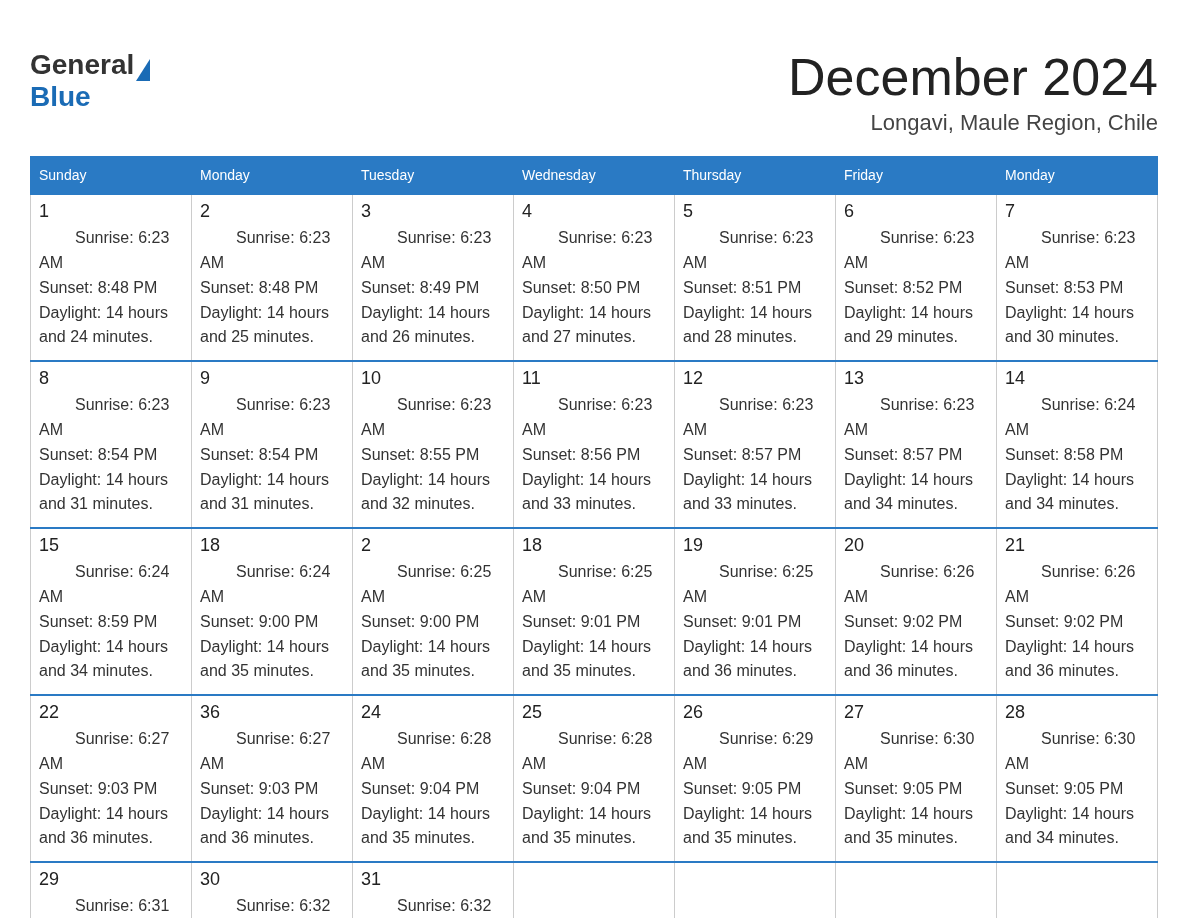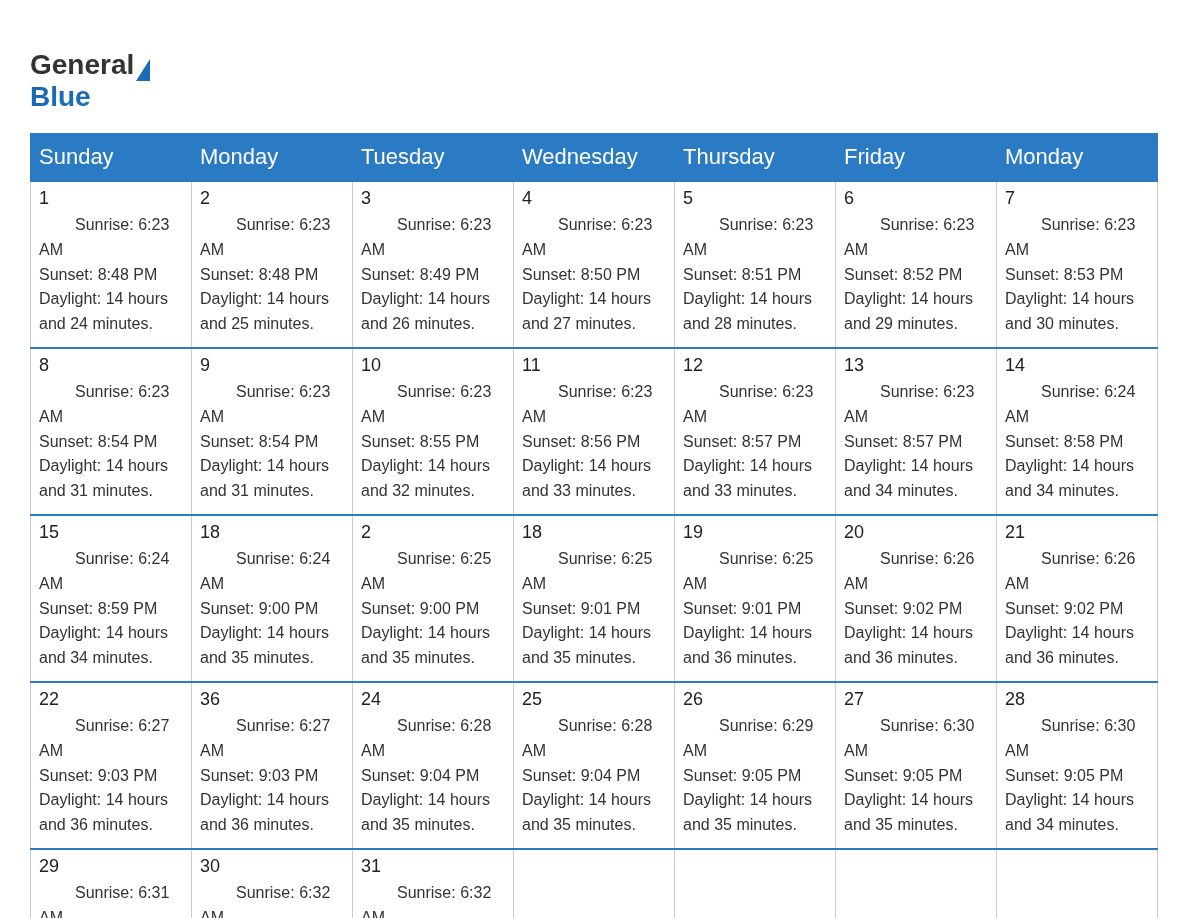--- a/index.html
+++ b/index.html
@@ -59,21 +59,21 @@
       margin-top: 4px;
     }
     .calendar {
       width: 100%;
       border-collapse: collapse;
       border: 1px solid #aaa;
     }
     .calendar th {
       background-color: #2a7ac4;
       color: #fff;
-      font-size: 22px;
+      font-size: 14px;
       font-weight: normal;
       padding: 10px 8px;
       text-align: left;
       border: 1px solid #2a7ac4;
     }
     .calendar td {
       vertical-align: top;
       padding: 6px 8px 10px 8px;
       font-size: 13px;
       color: #333;
@@ -104,20 +104,24 @@
 </head>
 <body>
 
 <div class="header">
   <div class="logo-wrapper">
     <div class="logo-top-row">
       <span class="logo-text-general">General</span>
       <div class="logo-triangle"></div>
     </div>
     <span class="logo-text-blue">Blue</span>
+  </div>
+  <div class="title-section">
+    <div class="month-title">December 2024</div>
+    <div class="location-title">Longavi, Maule Region, Chile</div>
   </div>
 </div>
 
 <table class="calendar">
   <thead>
     <tr>
     <th>Sunday</th>
         <th>Monday</th>
         <th>Tuesday</th>
         <th>Wednesday</th>

